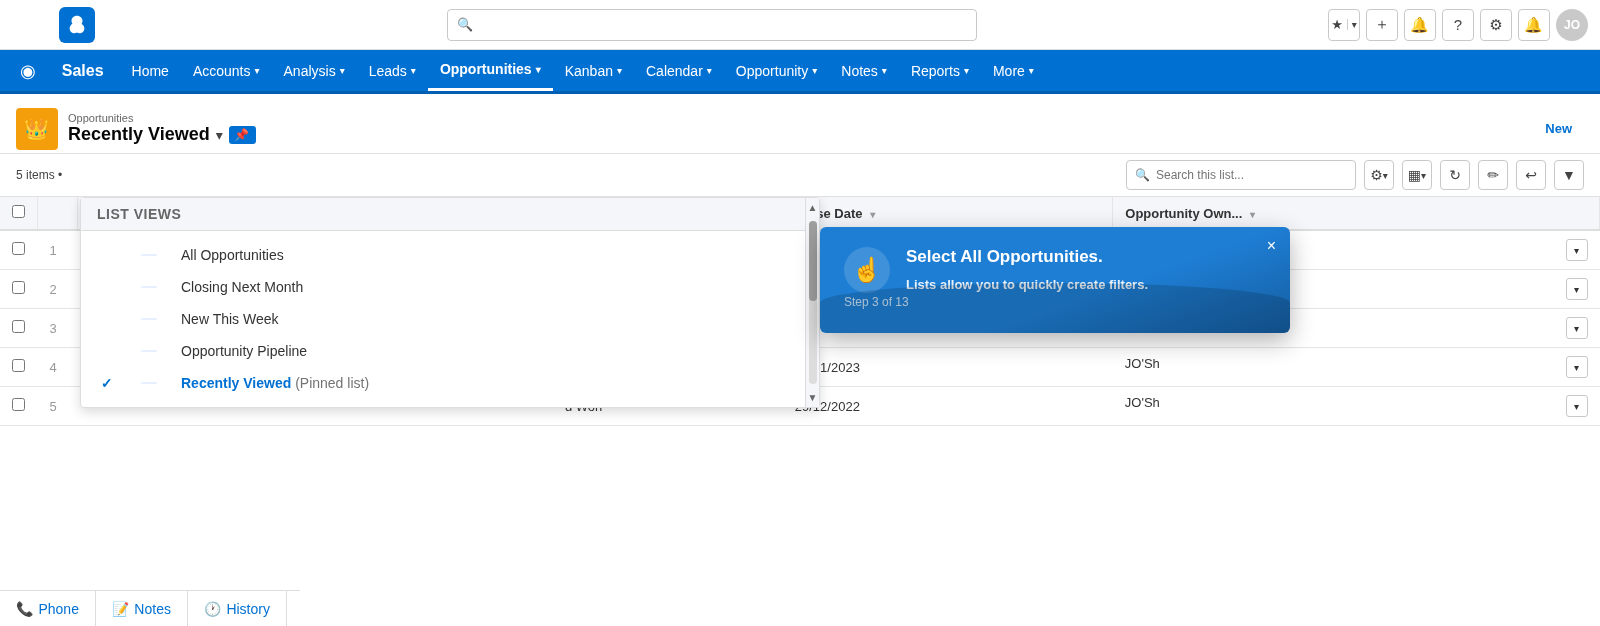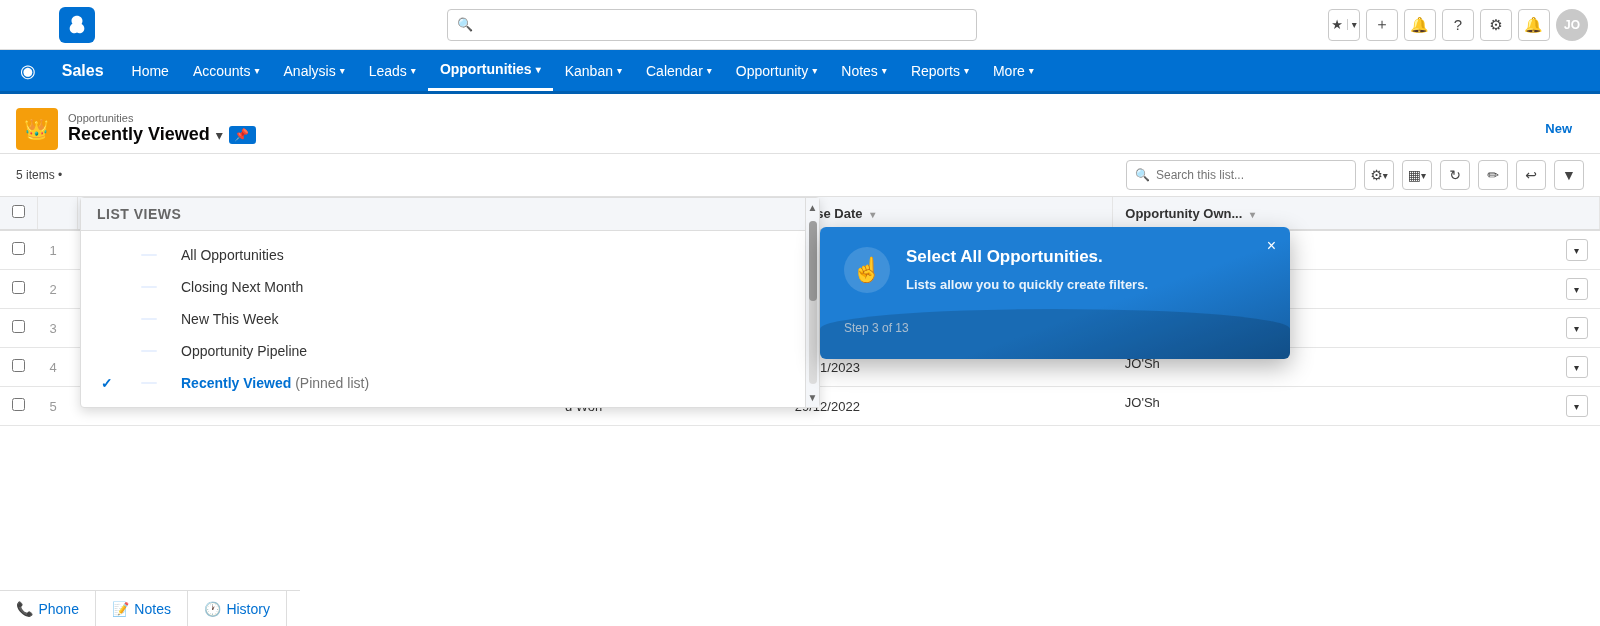--- a/index.html
+++ b/index.html
@@ -312,21 +312,21 @@
       display: flex; align-items: center; justify-content: center;
       font-size: 22px;
     }
     .popover-text h3 {
       font-size: 17px; font-weight: 700; margin-bottom: 8px;
     }
     .popover-text p {
       font-size: 13px; opacity: 0.9; line-height: 1.5; font-weight: bold;
     }
     .popover-step {
-      margin-top: 26px; font-size: 12px; opacity: 0.75;
+      margin-top: 0; font-size: 12px; opacity: 0.75;
     }
     .popover-bg-shape {
       position: absolute;
       bottom: -10px; left: 0; right: 0;
       height: 60px;
       background: rgba(0,0,0,0.15);
       border-radius: 60% 60% 0 0 / 40% 40% 0 0;
     }
 
     

